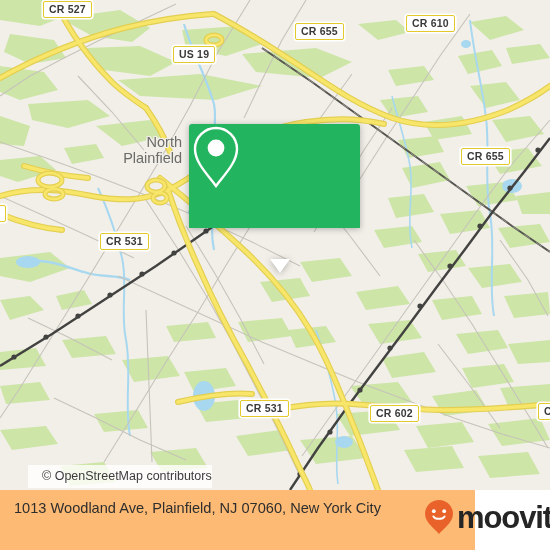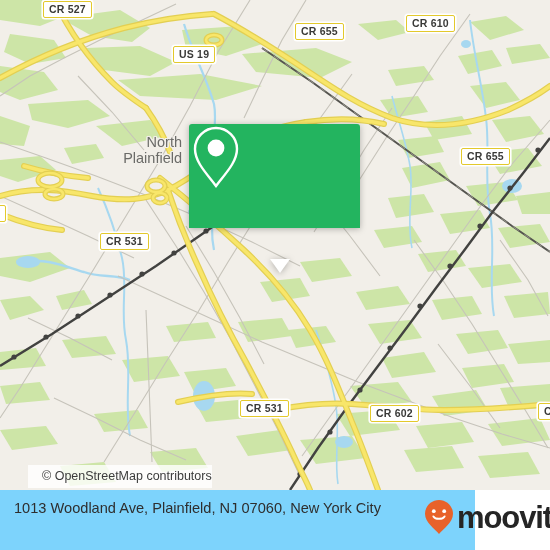--- a/index.html
+++ b/index.html
@@ -76,21 +76,21 @@
     padding:4px 0 5px 14px;
     color:#3c3c3c;font-size:12.5px;
     font-family:"Liberation Sans","DejaVu Sans",sans-serif;
     white-space:nowrap;
     margin-left:28px;
   }
 
   
   .footer{
     position:absolute;left:0;top:490px;width:475px;height:60px;
-    background:#7dd3fc;
+    background:#fdba74;
   }
   .footer-addr{
     position:absolute;left:14px;top:8px;width:395px;
     color:#2e2e2e;font-size:14.6px;line-height:1.42;
     font-family:"Liberation Sans","DejaVu Sans",sans-serif;
   }
   .brand{position:absolute;left:424px;top:499px;display:flex;align-items:center;gap:2px;}
   .brand-word{
     color:#252525;font-size:31px;font-weight:bold;letter-spacing:-1.1px;
     line-height:1;margin-left:1px;

